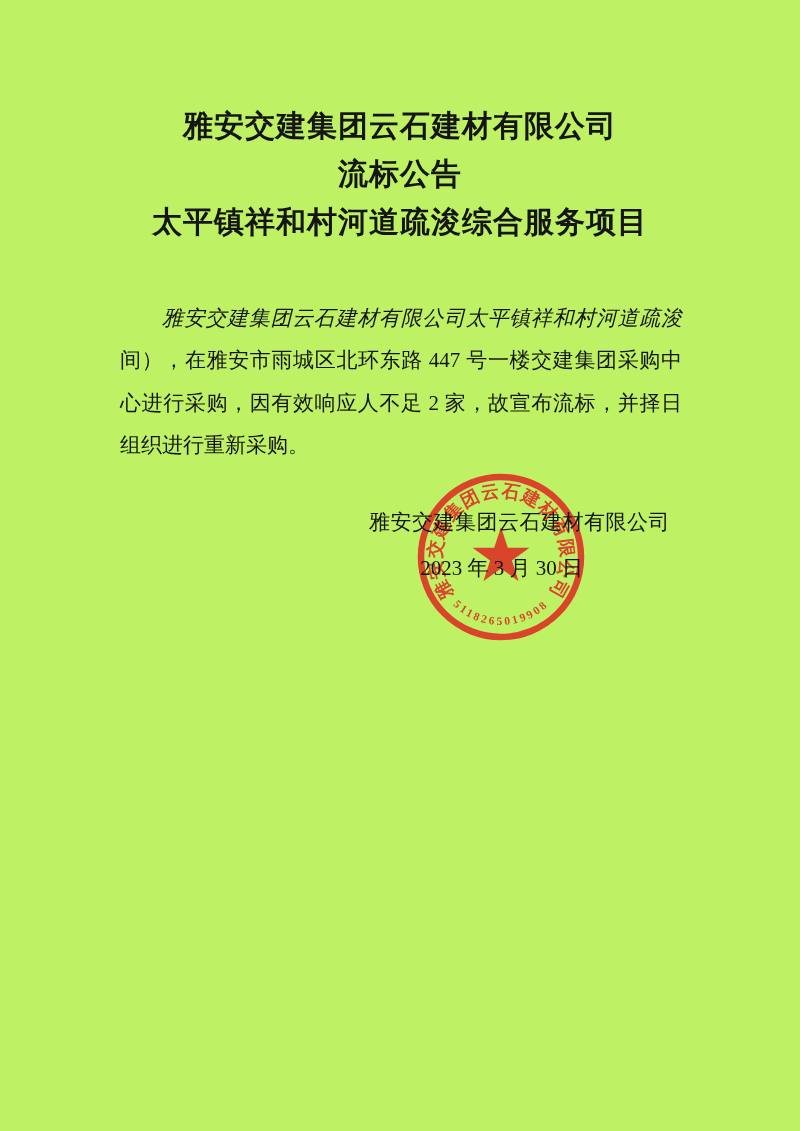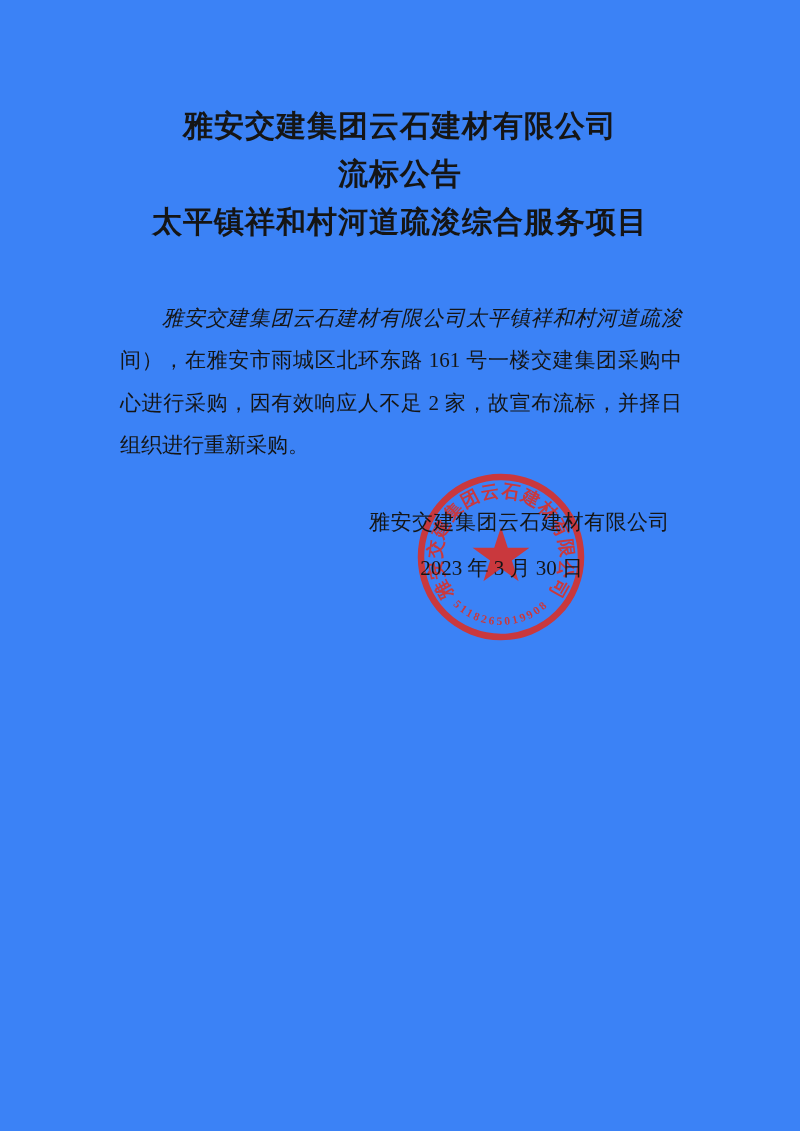--- a/index.html
+++ b/index.html
@@ -1,21 +1,21 @@
 <!DOCTYPE html>
 <html><head>
 <meta charset="utf-8">
 <style>
   html, body { margin: 0; padding: 0; background: #ffffff; }
   .page {
     position: relative;
     width: 800px;
     height: 1131px;
     margin: 0 auto;
-    background: #3b82f6;
+    background: #bef264;
     color: #151515;
     font-family: "Liberation Serif", "DejaVu Serif", serif;
     overflow: hidden;
   }
   .title-block {
     padding-top: 102px;
     text-align: center;
     position: relative;
     z-index: 2;
   }
@@ -78,21 +78,21 @@
 <div class="page">
 
   <div class="title-block">
     <div class="title-line">雅安交建集团云石建材有限公司</div>
     <div class="title-line">流标公告</div>
     <div class="title-line">太平镇祥和村河道疏浚综合服务项目</div>
   </div>
 
   <div class="body-block">
     <div class="body-line indent">雅安交建集团云石建材有限公司太平镇祥和村河道疏浚</div>
-    <div class="body-line">间），在雅安市雨城区北环东路 161 号一楼交建集团采购中</div>
+    <div class="body-line">间），在雅安市雨城区北环东路 447 号一楼交建集团采购中</div>
     <div class="body-line">心进行采购，因有效响应人不足 2 家，故宣布流标，并择日</div>
     <div class="body-line last">组织进行重新采购。</div>
   </div>
 
   <div class="signature-line">雅安交建集团云石建材有限公司</div>
   <div class="date-line">2023 年 3 月 30 日</div>
 
   <svg class="seal" viewBox="0 0 190 190" aria-hidden="true">
     <defs>
       <path id="sealTopArc" d="M 47.7 131.9 A 60 60 0 1 1 142.3 131.9" fill="none"></path>

